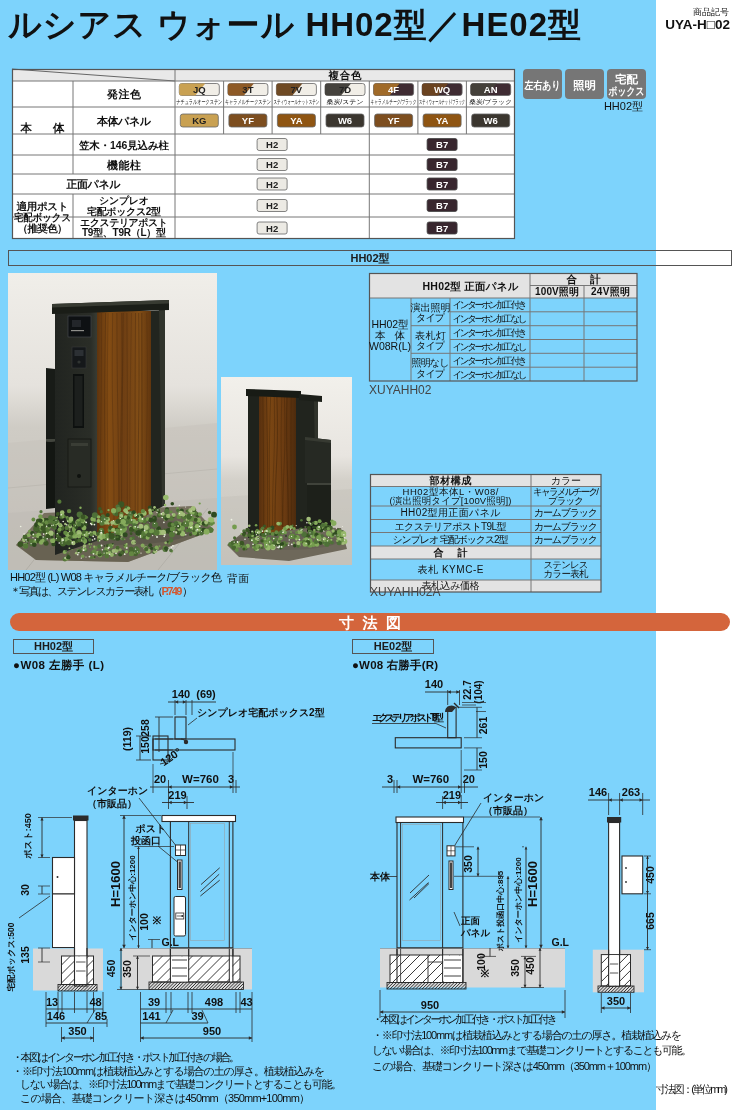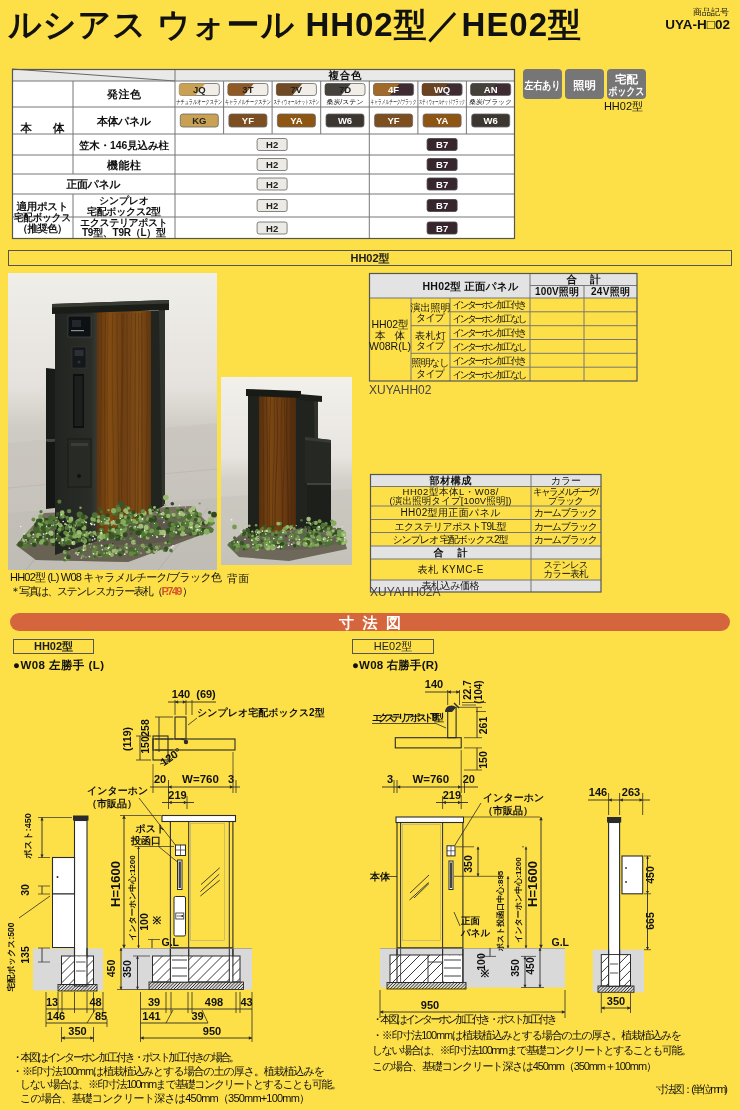--- a/index.html
+++ b/index.html
@@ -1,16 +1,16 @@
 <!DOCTYPE html>
 <html><head><meta charset="utf-8">
 <style>
 *{margin:0;padding:0;box-sizing:border-box}
 html,body{width:740px;height:1110px;background:#fff;font-family:"Liberation Sans",sans-serif;color:#1c1c1c;overflow:hidden}
-#pg{position:relative;width:740px;height:1110px;background:#fde047}
+#pg{position:relative;width:656px;height:1110px;background:#7dd3fc}
 .a{position:absolute}
 .c{text-align:center}
 svg{overflow:visible}
 svg text{font-family:"Liberation Sans",sans-serif}
 </style></head><body>
 <div id="pg">
 
 <svg class="a" style="left:0;top:0" width="740" height="50" viewBox="0 0 740 50">
 <text x="8" y="36" font-size="33" font-weight="bold" textLength="573" lengthAdjust="spacing" fill="#111">ルシアス ウォール HH02型／HE02型</text>
 </svg>
@@ -1472,21 +1472,21 @@
 
 <div class="a" style="left:370px;top:585px;font-size:12px;color:#444">XUYAHH02A</div>
 
 <div class="a" style="left:10px;top:613px;width:720px;height:18px;background:#d4653c;border-radius:9px"></div>
 <svg class="a" style="left:10px;top:613px" width="720" height="18" viewBox="0 0 720 18">
 <text x="360" y="15" font-size="15" font-weight="bold" fill="#fff" text-anchor="middle" textLength="62" lengthAdjust="spacing">寸法図</text>
 </svg>
 
 <div class="a c" style="left:13px;top:639px;width:81px;height:15px;border:1px solid #555;font-size:11px;font-weight:bold;line-height:13px">HH02型</div>
 
-<div class="a c" style="left:352px;top:639px;width:82px;height:15px;border:1px solid #555;font-size:11px;font-weight:normal;line-height:13px">HE02型</div>
+<div class="a c" style="left:352px;top:639px;width:82px;height:15px;border:1px solid #555;font-size:11px;font-weight:bold;line-height:13px">HE02型</div>
 
 <svg class="a" style="left:0;top:655px" width="740" height="20" viewBox="0 0 740 20">
 <text x="13" y="14" font-size="11.5" font-weight="bold" textLength="91" lengthAdjust="spacing" fill="#111">●W08 左勝手 (L)</text>
 
 <text x="352" y="14" font-size="11.5" font-weight="bold" textLength="86" lengthAdjust="spacing" fill="#111">●W08 右勝手(R)</text>
 </svg>
 
 <svg class="a" style="left:0px;top:672px" width="370" height="372" viewBox="0 0 370 372">
 
 <rect x="33" y="276.5" width="70" height="42" fill="#d9d9d9"></rect>

